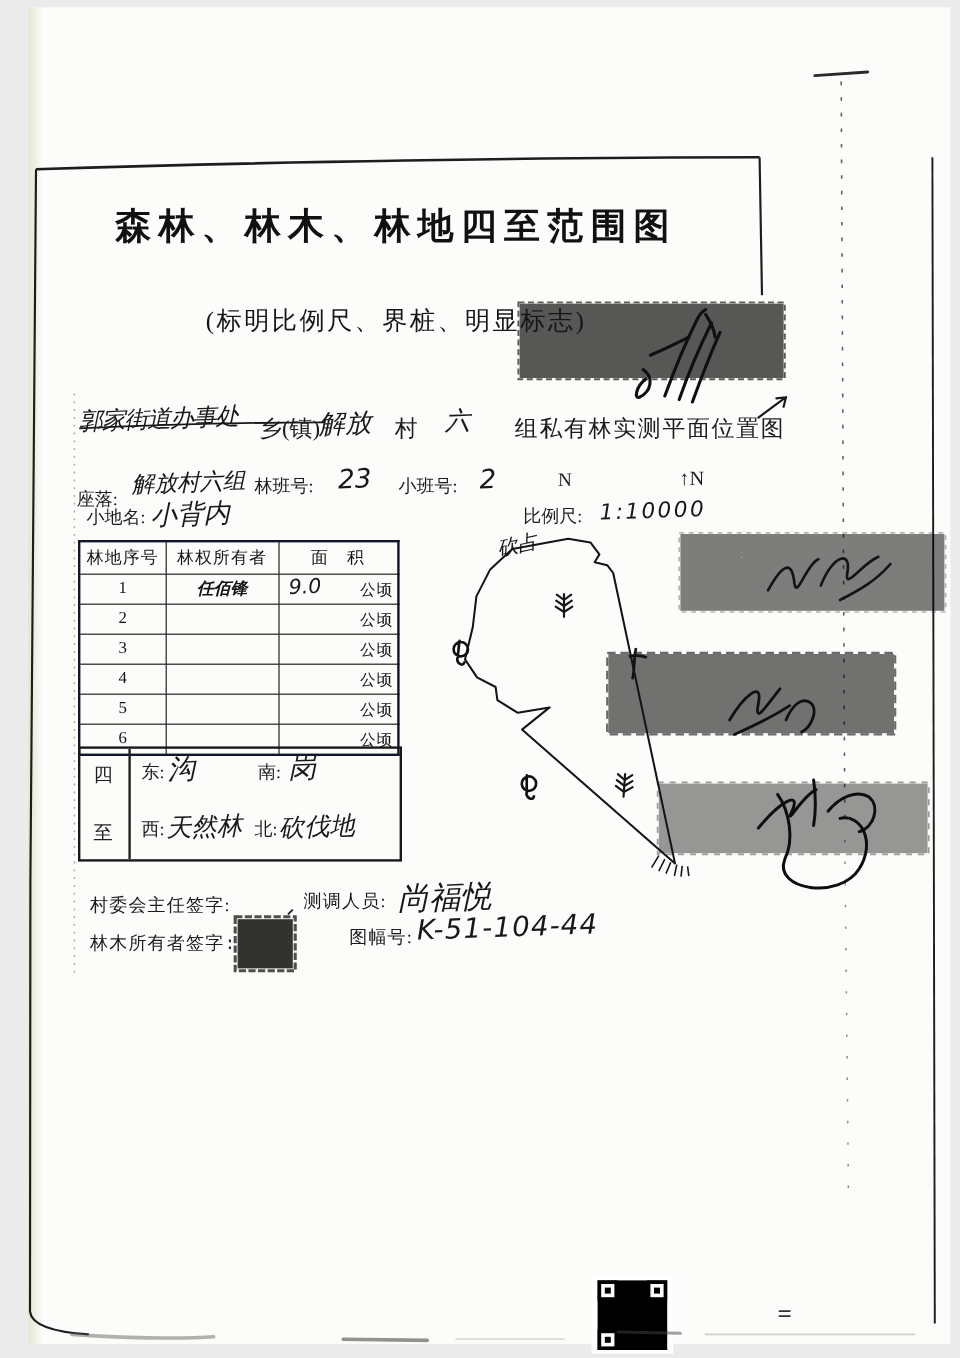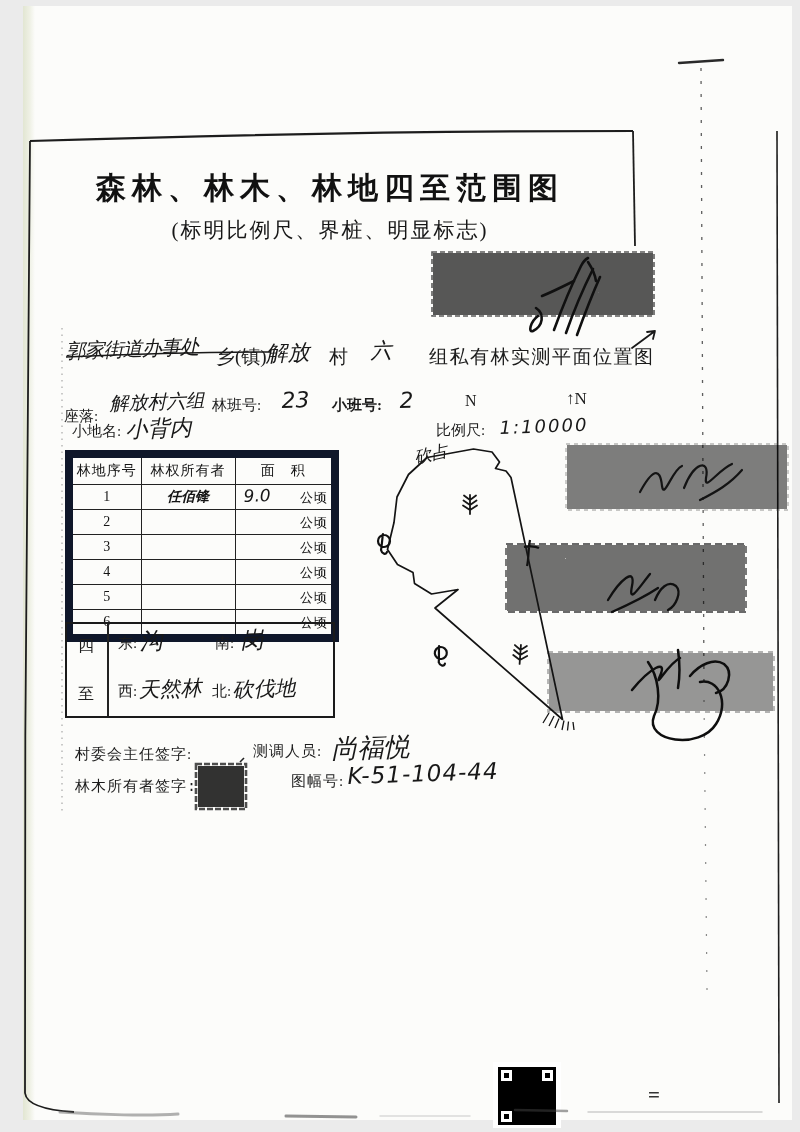--- a/index.html
+++ b/index.html
@@ -21,25 +21,25 @@
   .hw{
     font-family:"DejaVu Sans",sans-serif;font-style:italic;color:#181818;
     transform:rotate(-2deg);transform-origin:left bottom;
   }
   .title{
     font-family:"Liberation Sans",sans-serif;font-weight:bold;
     letter-spacing:6px;font-size:30px;color:#111;text-align:center;width:600px;
   }
   .subtitle{
     font-family:"Liberation Serif",serif;font-size:21px;letter-spacing:2px;
-    color:#161616;text-align:center;width:600px;
+    color:#161616;text-align:center;width:600px;margin-top:37px;
   }
   
   #plot-table{
-    position:absolute;left:65px;top:450px;width:266px;border:8px solid #0f172a;
+    position:absolute;left:65px;top:450px;width:266px;border:2px solid #0f172a;
     border-collapse:collapse;table-layout:fixed;
   }
   #plot-table td,#plot-table th{
     border:1.5px solid #222;height:24px;padding:0;font-weight:normal;
     font-size:14px;color:#141414;text-align:center;vertical-align:middle;
   }
   #plot-table th{height:26px;font-size:14px;letter-spacing:1px;}
   .areacell{position:relative;}
   .areacell .unit{position:absolute;right:3px;top:4px;font-size:13px;letter-spacing:1px;}
   .areacell .aval{position:absolute;left:8px;top:1px;font-size:17px;}
@@ -208,21 +208,21 @@
 <div class="t pr" style="left:216px;top:344px;font-size:19px;text-align:right;">乡(镇)</div>
 <div class="t hw" style="left:266px;top:339px;font-size:22px;">解放</div>
 <div class="t pr" style="left:329px;top:344px;font-size:19px;">村</div>
 <div class="t hw" style="left:371px;top:337px;font-size:21px;">六</div>
 <div class="t pr" style="left:397px;top:344px;font-size:19px;letter-spacing:1.5px;margin-left:32px;">组私有林实测平面位置图</div>
 
 <div class="t pr" style="left:64px;top:396px;font-size:15px;margin-top:11px;">座落:</div>
 <div class="t hw" style="left:110px;top:391px;font-size:19px;">解放村六组</div>
 <div class="t pr" style="left:212px;top:396px;font-size:15px;text-align:right;">林班号:</div>
 <div class="t hw" style="left:282px;top:388px;font-size:22px;">23</div>
-<div class="t pr" style="left:332px;top:396px;font-size:15px;font-weight:bold;">小班号:</div>
+<div class="t pr" style="left:332px;top:396px;font-size:15px;">小班号:</div>
 <div class="t hw" style="left:400px;top:388px;font-size:22px;">2</div>
 <div class="t pr" style="left:465px;top:392px;font-size:16px;">N</div>
 <div class="t pr" style="left:566px;top:389px;font-size:17px;">↑N</div>
 
 <div class="t pr" style="left:72px;top:422px;font-size:15px;">小地名:</div>
 <div class="t hw" style="left:126px;top:415px;font-size:22px;">小背内</div>
 <div class="t pr" style="left:436px;top:421px;font-size:15px;">比例尺:</div>
 <div class="t hw" style="left:500px;top:417px;font-size:18px;letter-spacing:2px;">1:10000</div>
 
 <table id="plot-table">

